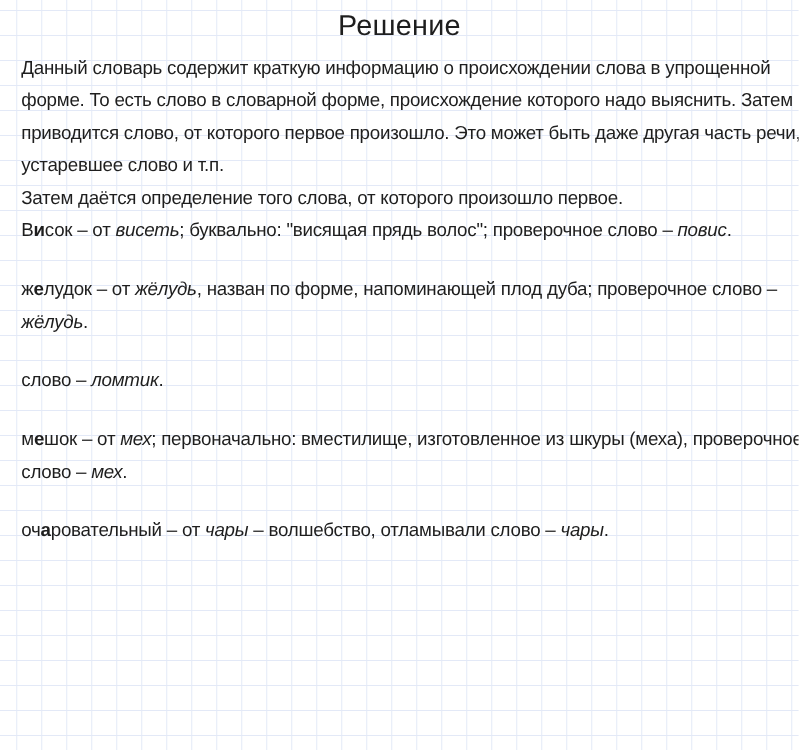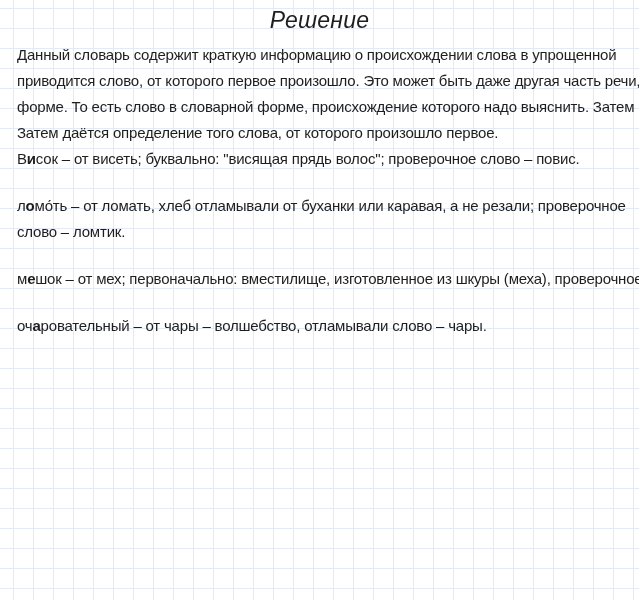--- a/index.html
+++ b/index.html
@@ -21,59 +21,63 @@
     font-family: "Liberation Sans", "DejaVu Sans", sans-serif;
     color: var(--text, #1e1e1e);
   }
   .title {
     margin: 4px 0 0 0;
     text-align: center;
     font-size: 23px;
     font-weight: 400;
     line-height: 32px;
     letter-spacing: 0.2px;
-    font-style: italic;
   }
   .content {
     margin-top: 6px;
     padding: 0 8px 0 17px;
   }
   .para { margin: 0; }
   .para.gap { margin-top: 21px; }
   .line {
     font-size: 15px;
     line-height: 26px;
     height: 26px;
     letter-spacing: -0.2px;
     white-space: nowrap;
   }
   .seg-b { font-weight: 700; }
-  .seg-i { }
+  .seg-i { font-style: italic; }
 </style>
 </head>
 <body>
 
 <div class="page" style="--bg: #ffffff; --grid: #e3e9f7; --text: #1e1e1e;">
   <h1 class="title">Решение</h1>
   <div class="content">
       <div class="para">
         <div class="line"><span class="seg-n">Данный словарь содержит краткую информацию о происхождении слова в упрощенной</span></div>
+        <div class="line"><span class="seg-n">форме. То есть слово в словарной форме, происхождение которого надо выяснить. Затем</span></div>
         <div class="line"><span class="seg-n">приводится слово, от которого первое произошло. Это может быть даже другая часть речи,</span></div>
-        <div class="line"><span class="seg-n">форме. То есть слово в словарной форме, происхождение которого надо выяснить. Затем</span></div>
+        <div class="line"><span class="seg-n">устаревшее слово и т.п.</span></div>
       </div>
       <div class="para">
         <div class="line"><span class="seg-n">Затем даётся определение того слова, от которого произошло первое.</span></div>
       </div>
       <div class="para">
         <div class="line"><span class="seg-n">В</span><span class="seg-b">и</span><span class="seg-n">сок – от </span><span class="seg-i">висеть</span><span class="seg-n">; буквально: "висящая прядь волос"; проверочное слово – </span><span class="seg-i">повис</span><span class="seg-n">.</span></div>
       </div>
       <div class="para gap">
-        <div class="line"><span class="seg-n">л</span><span class="seg-b">о</span><span class="seg-n">мо́ть – от </span><span class="seg-i">ломать</span><span class="seg-n">, хлеб отламывали от буханки или каравая, а не резали; проверочное</span></div>
+        <div class="line"><span class="seg-n">ж</span><span class="seg-b">е</span><span class="seg-n">лудок – от </span><span class="seg-i">жёлудь</span><span class="seg-n">, назван по форме, напоминающей плод дуба; проверочное слово –</span></div>
+        <div class="line"><span class="seg-i">жёлудь</span><span class="seg-n">.</span></div>
+      </div>
+      <div class="para gap">
         <div class="line"><span class="seg-n">слово – </span><span class="seg-i">ломтик</span><span class="seg-n">.</span></div>
       </div>
       <div class="para gap">
         <div class="line"><span class="seg-n">м</span><span class="seg-b">е</span><span class="seg-n">шок – от </span><span class="seg-i">мех</span><span class="seg-n">; первоначально: вместилище, изготовленное из шкуры (меха), проверочное</span></div>
+        <div class="line"><span class="seg-n">слово – </span><span class="seg-i">мех</span><span class="seg-n">.</span></div>
       </div>
       <div class="para gap">
         <div class="line"><span class="seg-n">оч</span><span class="seg-b">а</span><span class="seg-n">ровательный – от </span><span class="seg-i">чары</span><span class="seg-n"> – волшебство, отламывали слово – </span><span class="seg-i">чары</span><span class="seg-n">.</span></div>
       </div>
     </div>
 </div>
 
 </body></html>

